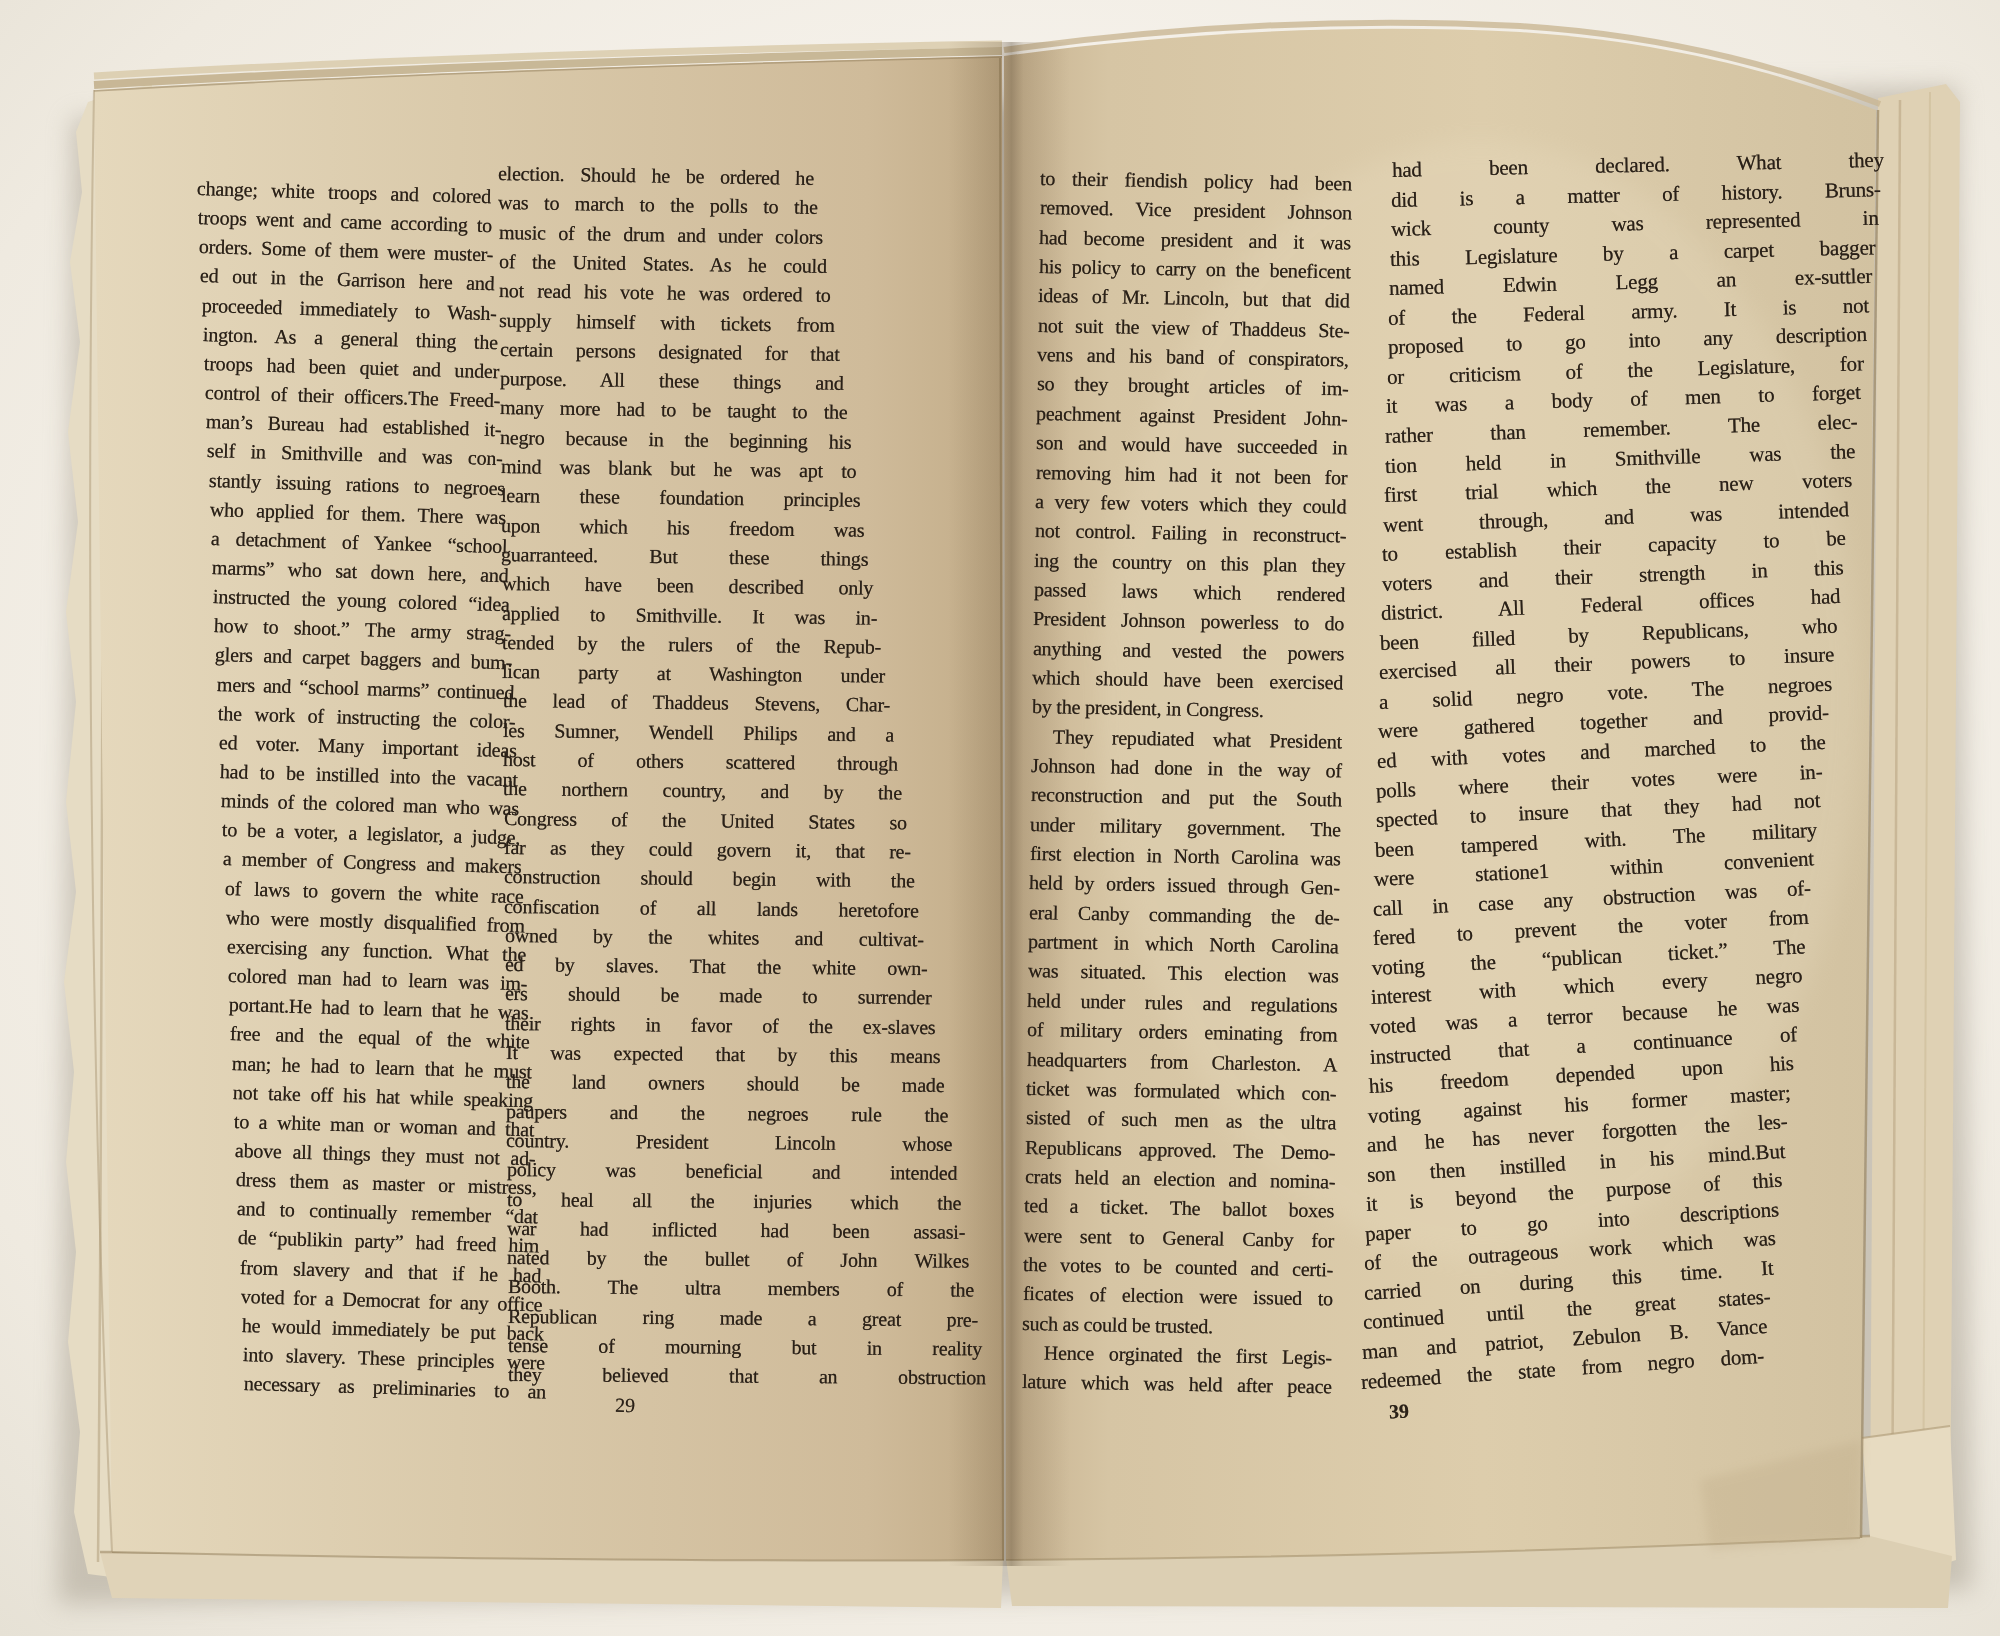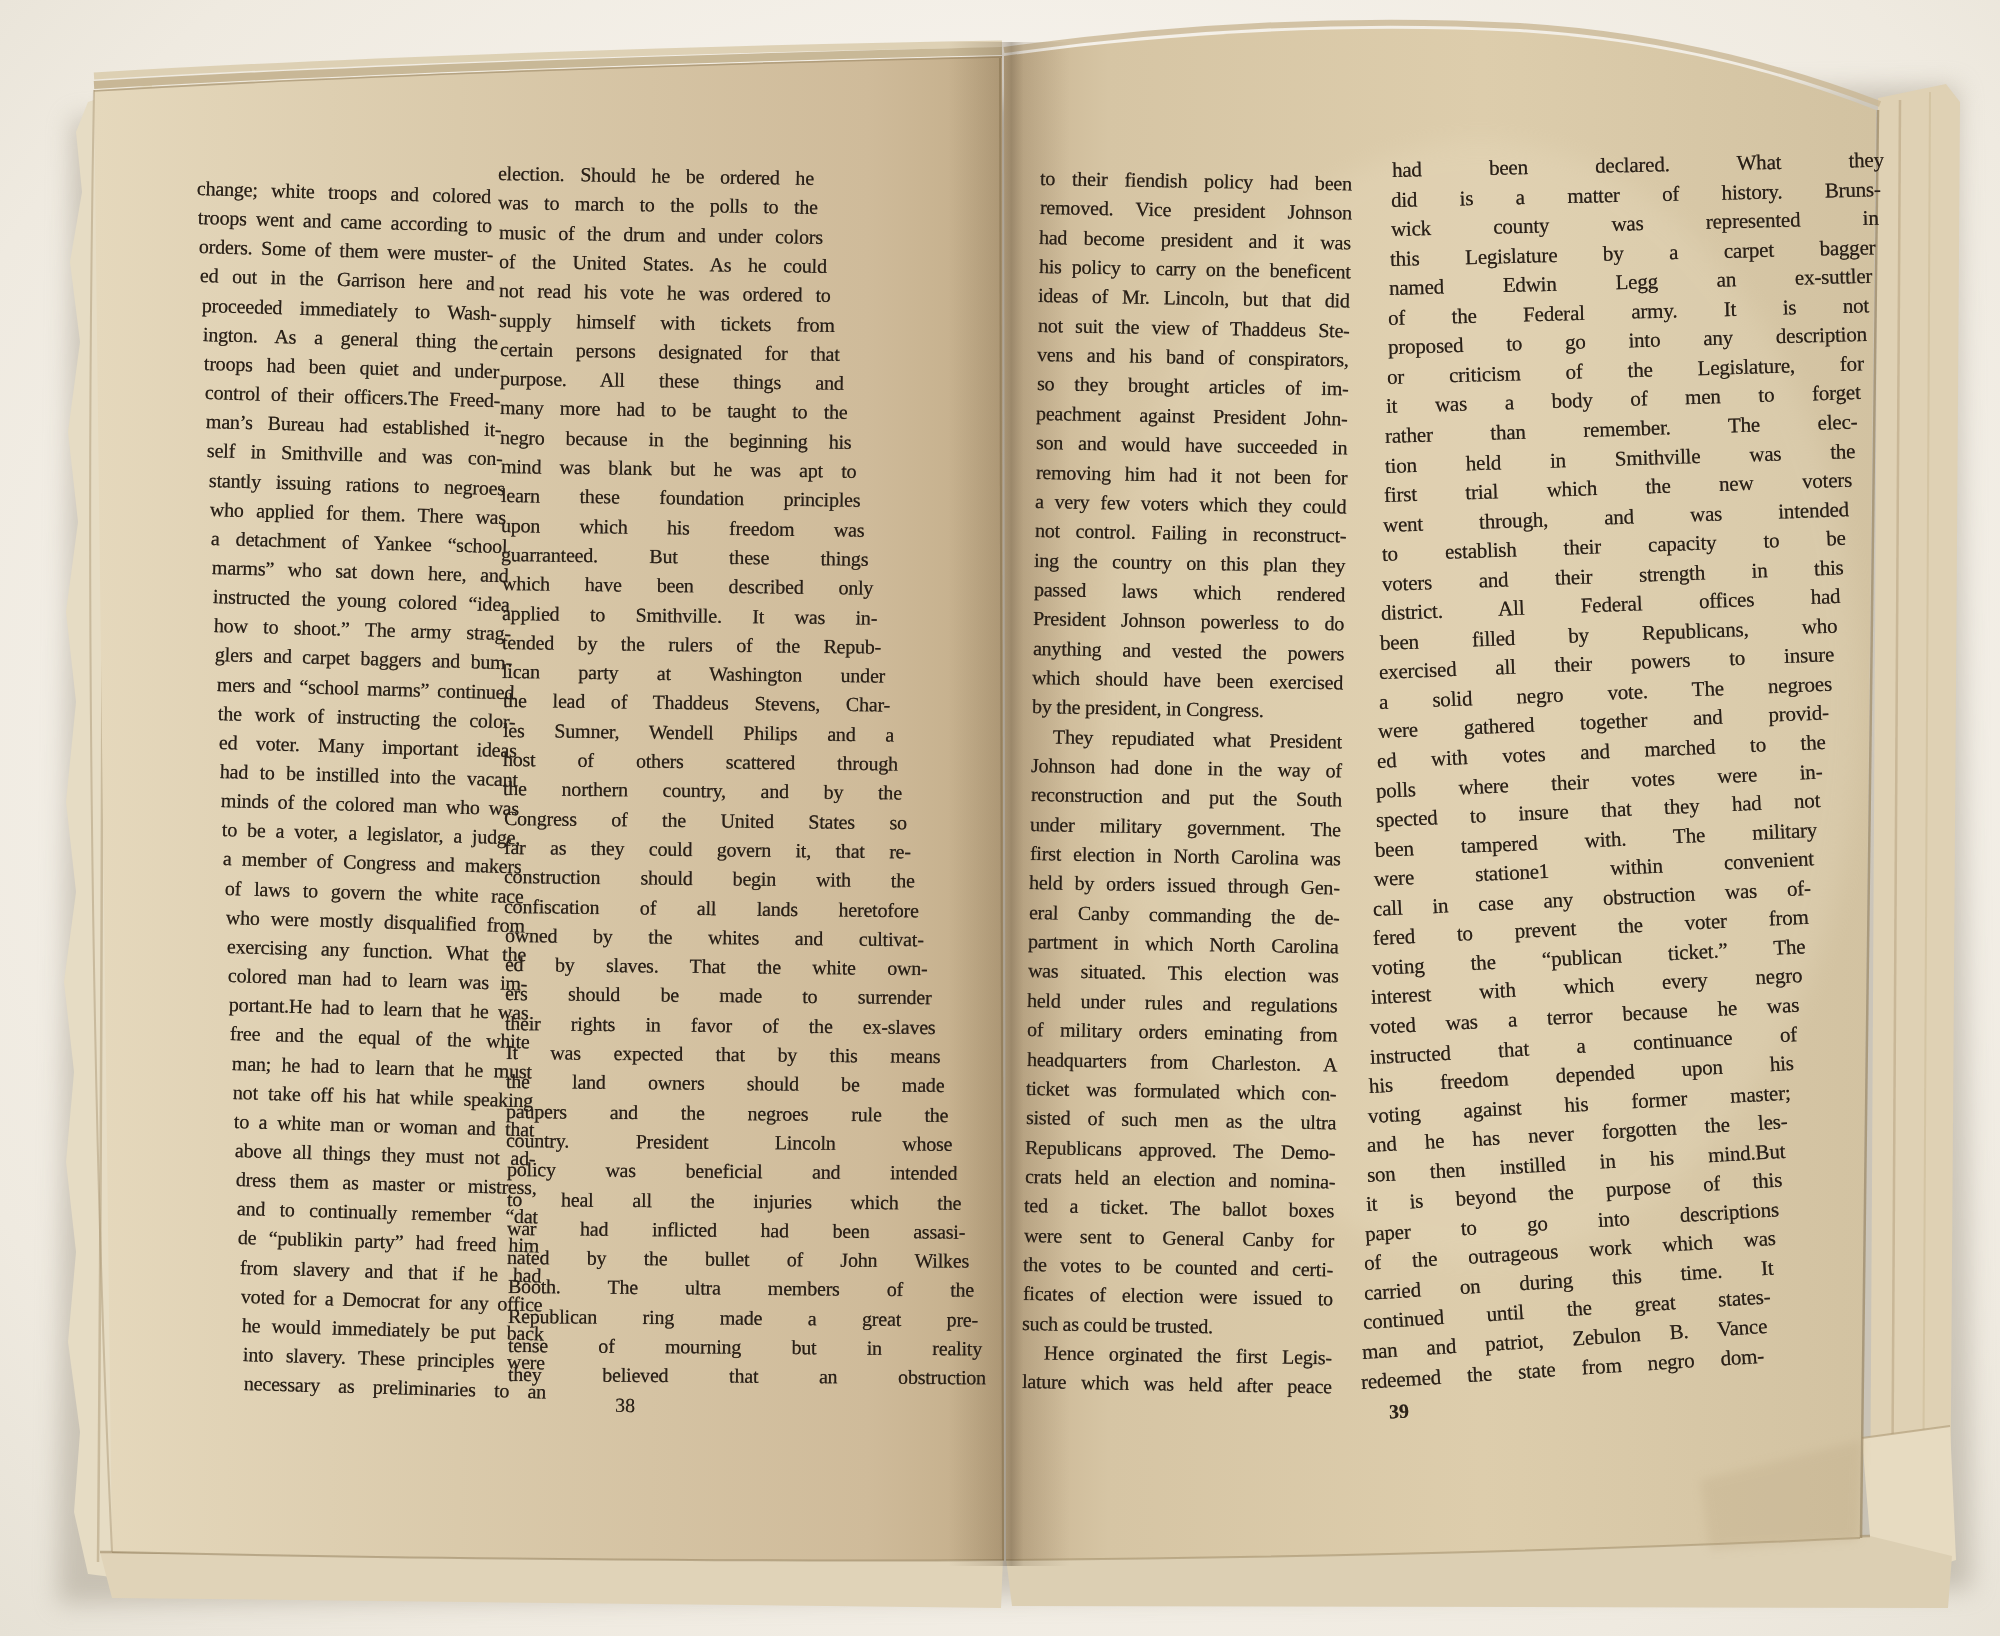--- a/index.html
+++ b/index.html
@@ -198,21 +198,21 @@
         <div class="line" style="top: 966.9px; left: 8.25px; width: 446.35px; font-size: 20px; transform: rotate(0.504deg);">country. President Lincoln whose</div>
         <div class="line" style="top: 996.2px; left: 8.5px; width: 450.3px; font-size: 20px; transform: rotate(0.492deg);">policy was beneficial and intended</div>
         <div class="line" style="top: 1025.5px; left: 8.75px; width: 454.25px; font-size: 20px; transform: rotate(0.48deg);">to heal all the injuries which the</div>
         <div class="line" style="top: 1054.8px; left: 9px; width: 458.2px; font-size: 20px; transform: rotate(0.468deg);">war had inflicted had been assasi-</div>
         <div class="line" style="top: 1084.1px; left: 9.25px; width: 462.15px; font-size: 20px; transform: rotate(0.456deg);">nated by the bullet of John Wilkes</div>
         <div class="line" style="top: 1113.4px; left: 9.5px; width: 466.1px; font-size: 20px; transform: rotate(0.444deg);">Booth. The ultra members of the</div>
         <div class="line" style="top: 1142.7px; left: 9.75px; width: 470.05px; font-size: 20px; transform: rotate(0.432deg);">Republican ring made a great pre-</div>
         <div class="line" style="top: 1172px; left: 10px; width: 474px; font-size: 20px; transform: rotate(0.42deg);">tense of mourning but in reality</div>
         <div class="line" style="top: 1201.3px; left: 10.25px; width: 477.95px; font-size: 20px; transform: rotate(0.408deg);">they believed that an obstruction</div>
       </div>
-    <div class="pagenum" id="pagenum-left">38</div>
+    <div class="pagenum" id="pagenum-left">29</div>
   </div>
 
   <div class="page-layer">
     <div class="col" id="col-r1" style="left: 1040px; top: 168px;">
         <div class="line" style="top: 0px; left: 0px; width: 312px; font-size: 20px; transform: rotate(1deg);">to their fiendish policy had been</div>
         <div class="line" style="top: 29.35px; left: -0.45px; width: 311.95px; font-size: 20px; transform: rotate(1deg);">removed. Vice president Johnson</div>
         <div class="line" style="top: 58.7px; left: -0.9px; width: 311.9px; font-size: 20px; transform: rotate(1deg);">had become president and it was</div>
         <div class="line" style="top: 88.05px; left: -1.35px; width: 311.85px; font-size: 20px; transform: rotate(1deg);">his policy to carry on the beneficent</div>
         <div class="line" style="top: 117.4px; left: -1.8px; width: 311.8px; font-size: 20px; transform: rotate(1deg);">ideas of Mr. Lincoln, but that did</div>
         <div class="line" style="top: 146.75px; left: -2.25px; width: 311.75px; font-size: 20px; transform: rotate(1deg);">not suit the view of Thaddeus Ste-</div>

